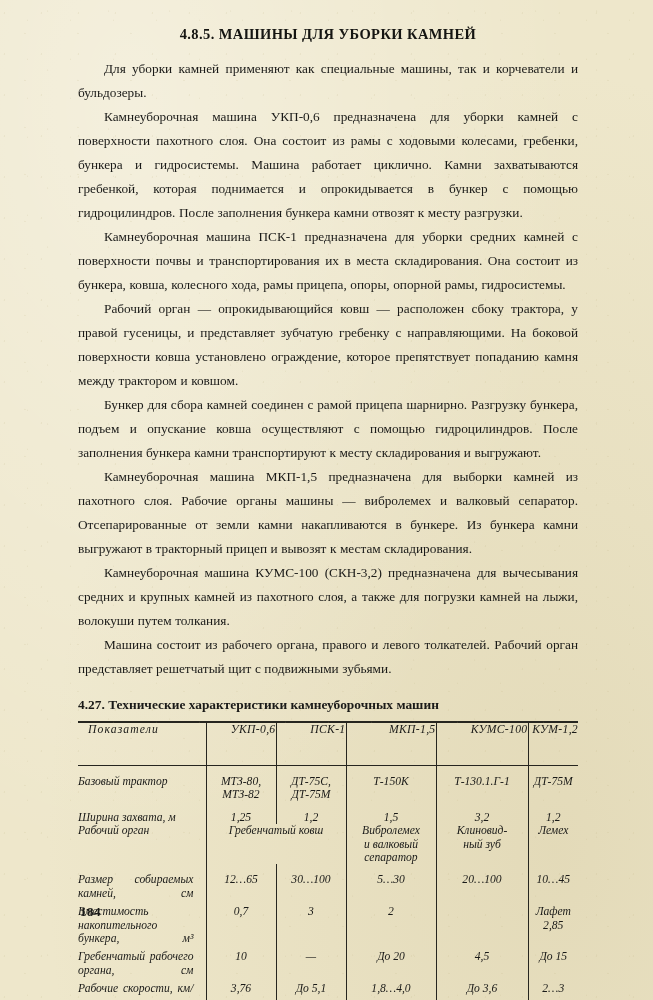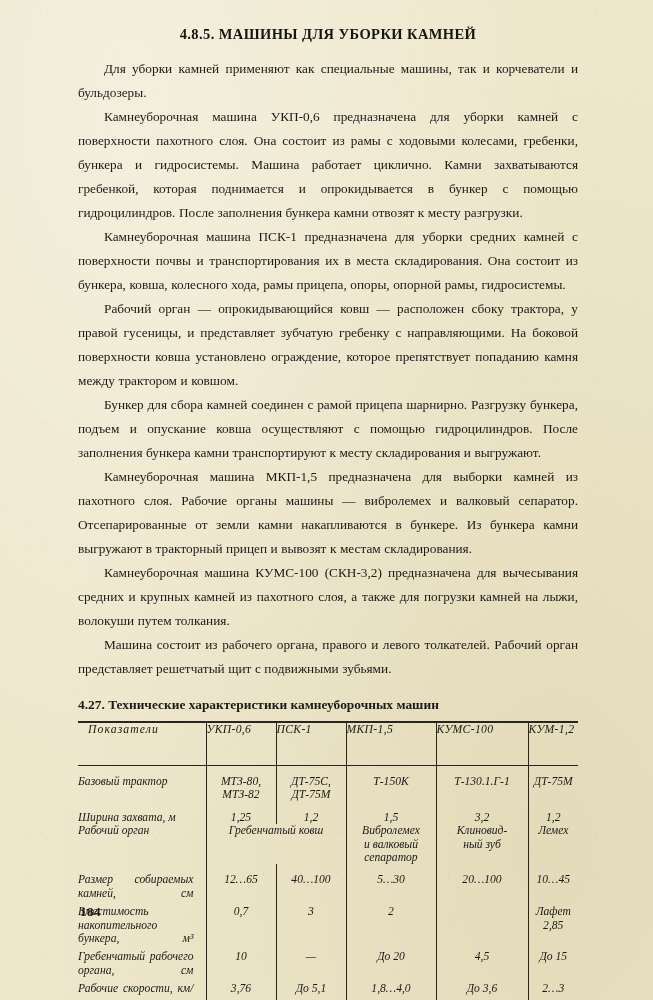--- a/index.html
+++ b/index.html
@@ -71,21 +71,21 @@
   }
   .rule-top {
     border-top: 2.2px solid #26251f;
   }
   .rule-thin {
     border-top: 1px solid #26251f;
   }
   .hdr-row th {
     height: 42px;
     vertical-align: middle;
-    text-align: left;
+    text-align: right;
     font-size: 11.7px;
     letter-spacing: 0.3px;
   }
   .hdr-row th.first {
     text-align: left;
     padding-left: 10px;
     letter-spacing: 1.1px;
   }
   .vline {
     border-left: 1px solid #26251f;
@@ -212,21 +212,21 @@
             <td></td>
             <td class="vline"></td>
             <td class="vline"></td>
             <td class="vline"></td>
             <td class="vline"></td>
             <td class="vline"></td>
           </tr>
           <tr>
             <td class="label-cell spread">Размер собираемых камней, см</td>
             <td class="vline body-cell">12…65</td>
-            <td class="vline body-cell">40…100</td>
+            <td class="vline body-cell">30…100</td>
             <td class="vline body-cell">5…30</td>
             <td class="vline body-cell">20…100</td>
             <td class="vline body-cell">10…45</td>
           </tr>
           <tr class="sm-gap">
             <td></td>
             <td class="vline"></td>
             <td class="vline"></td>
             <td class="vline"></td>
             <td class="vline"></td>

